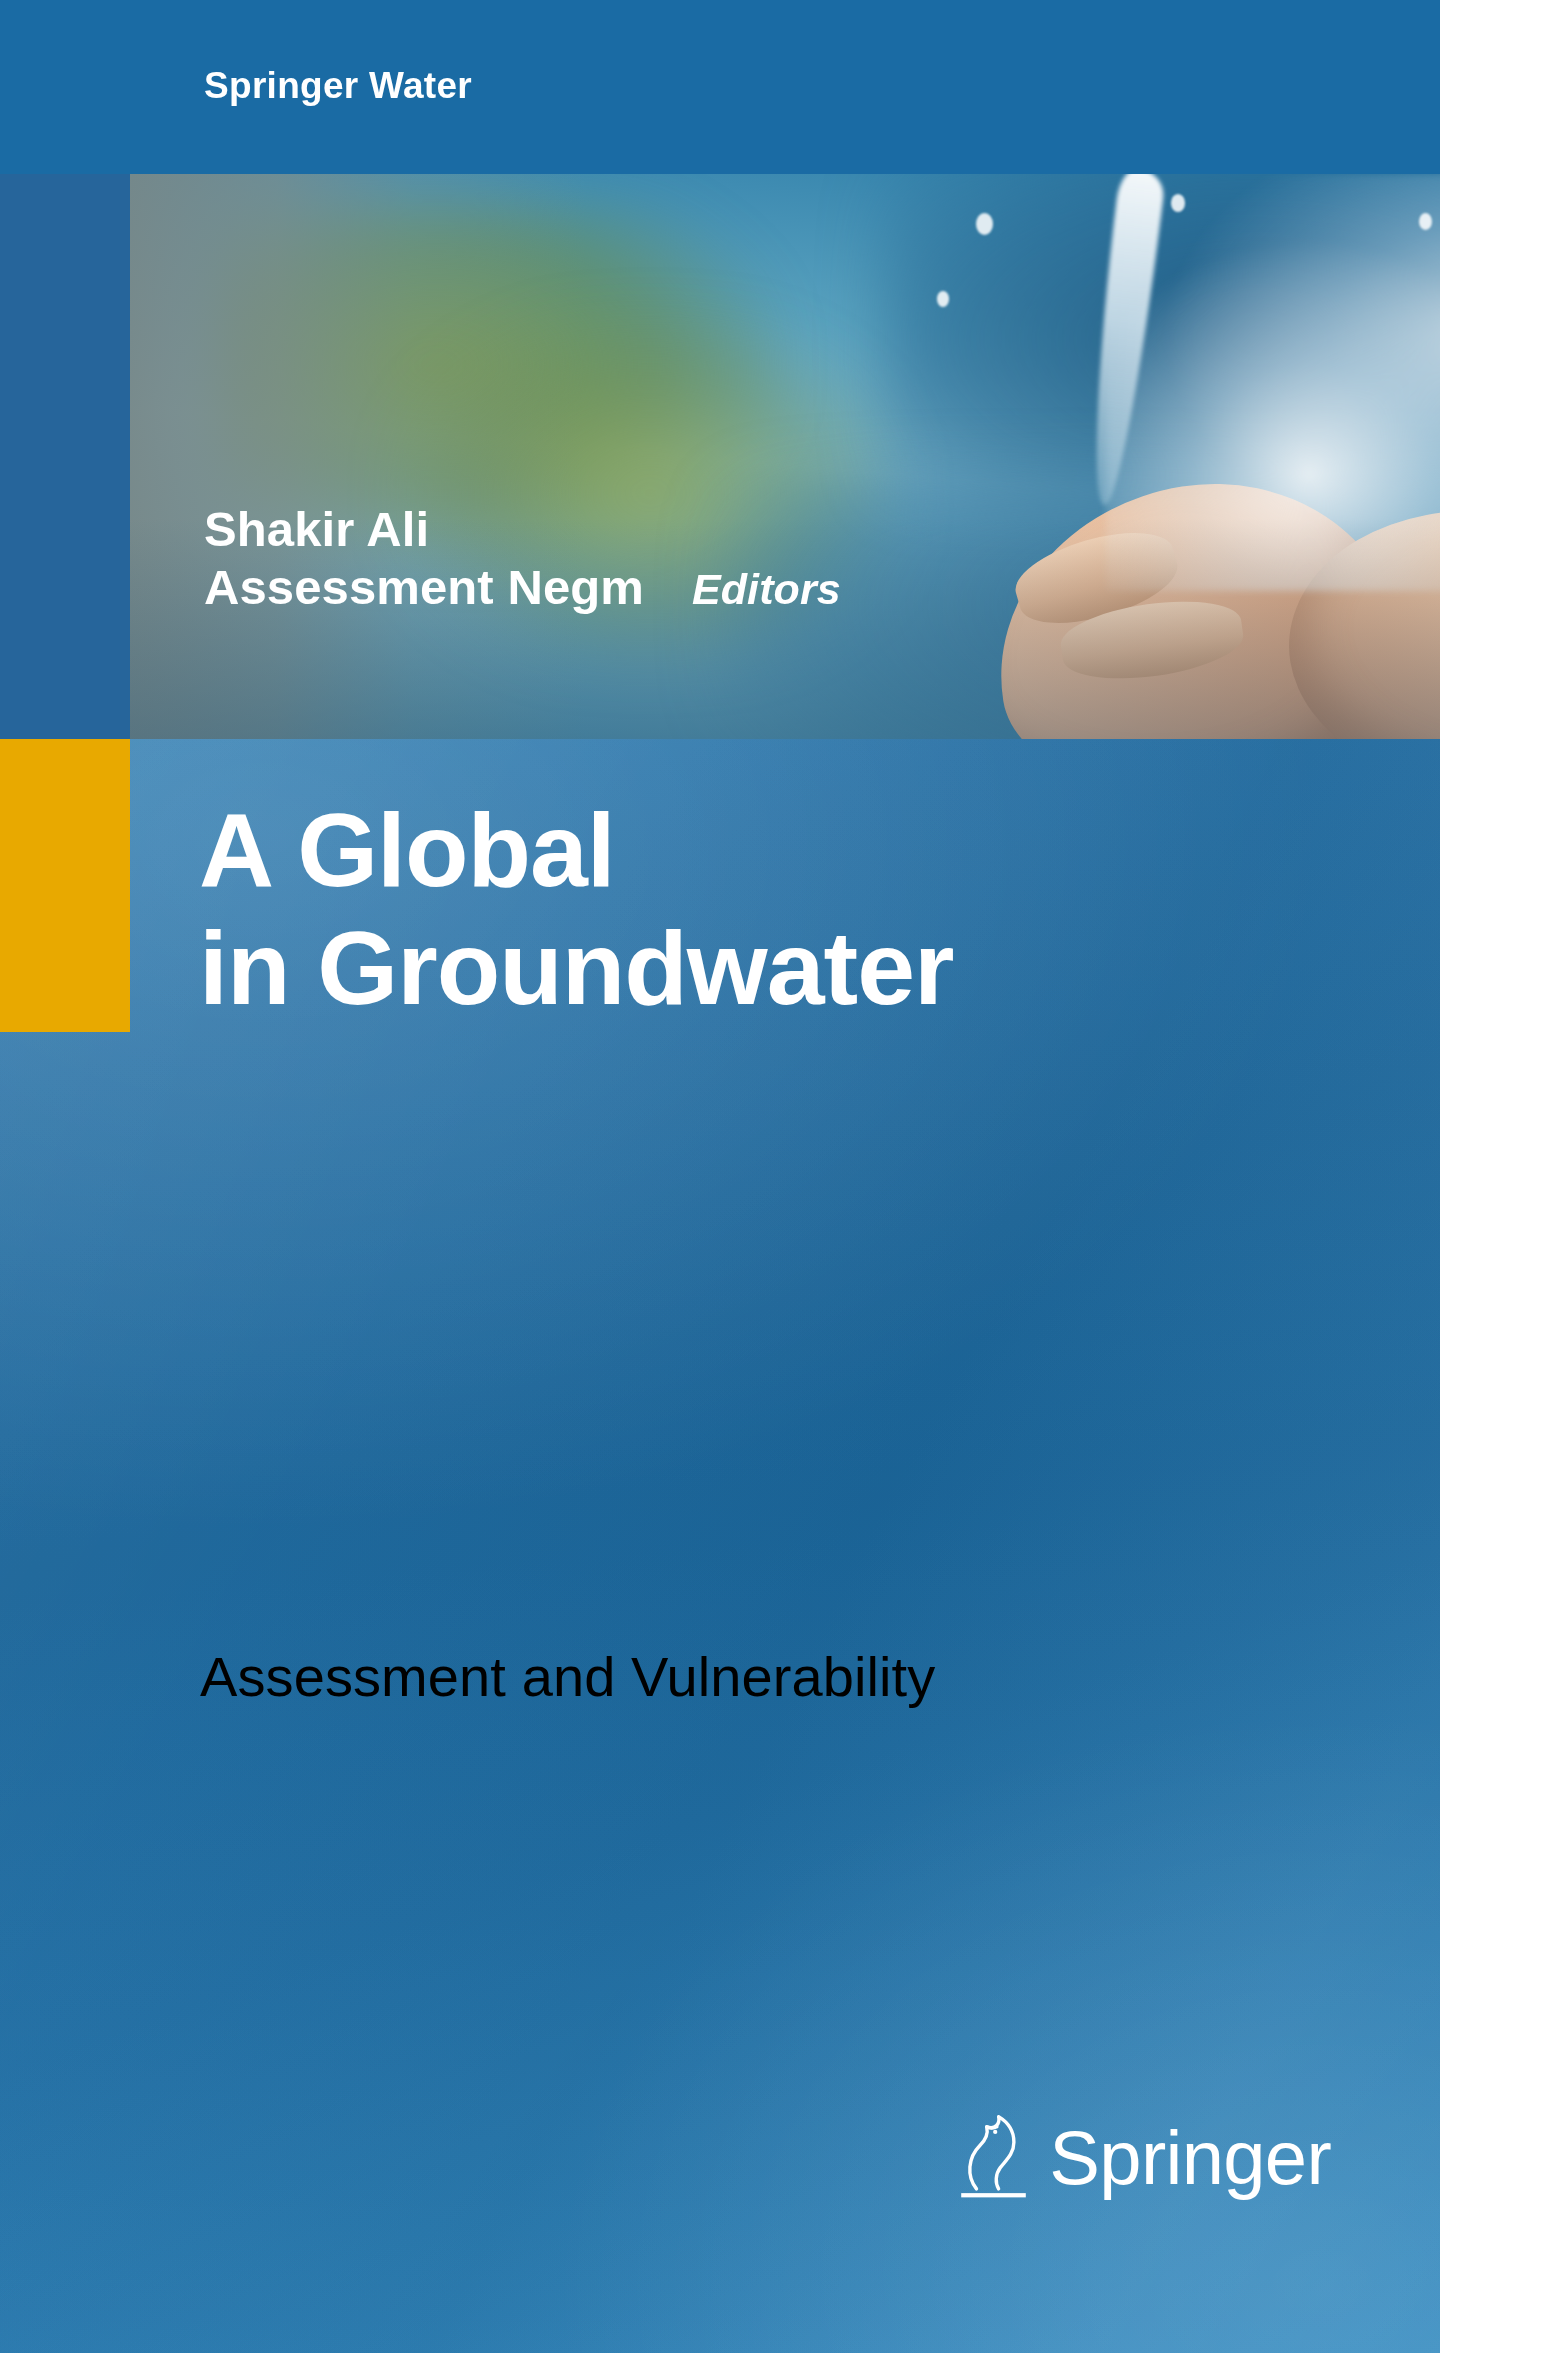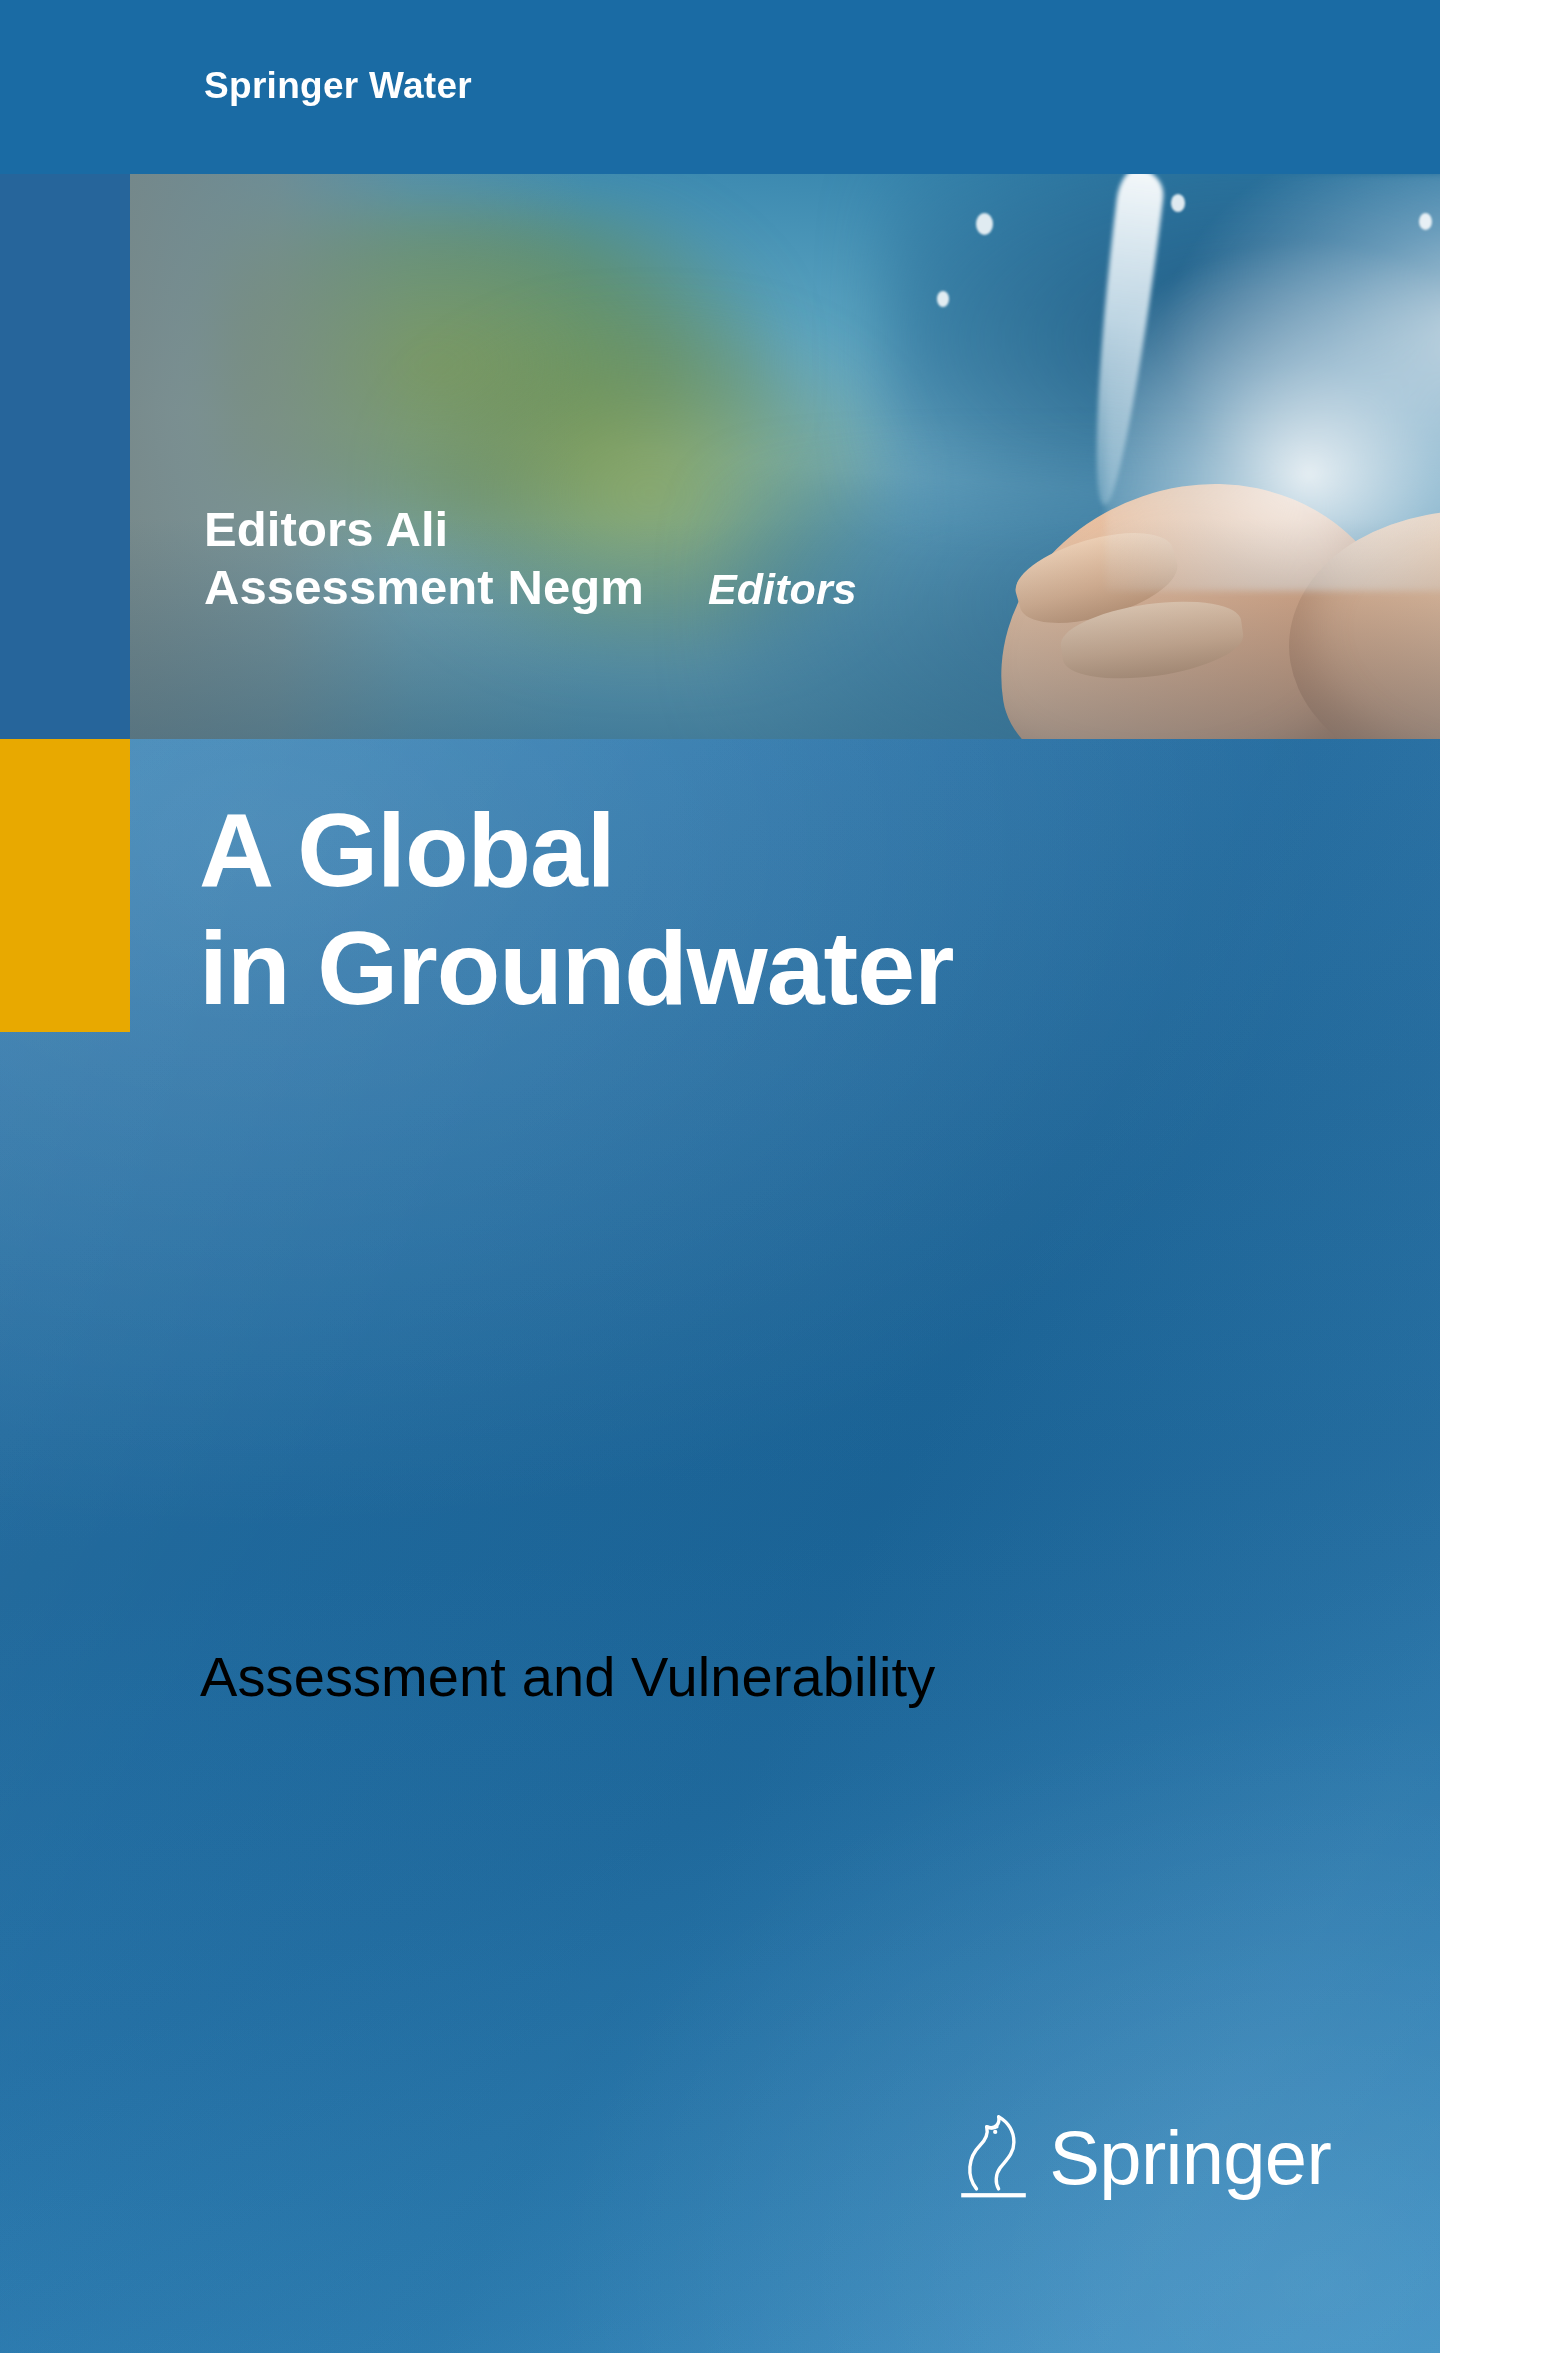--- a/index.html
+++ b/index.html
@@ -185,21 +185,21 @@
     font-size: 49px;
     font-weight: bold;
     line-height: 1.18;
     letter-spacing: 0.1px;
     white-space: nowrap;
   }
   .editors-tag {
     font-size: 43px;
     font-style: italic;
     font-weight: bold;
-    margin-left: 64px;
+    margin-left: 48px;
     text-align: center;
   }
 
   
   .title {
     position: absolute;
     left: 199px;
     top: 791px;
     width: 1276px;
     color: #ffffff;
@@ -272,21 +272,21 @@
     <div class="drop" style="left:1360px; top:78px; width:19.5px; height:23.4px;"></div>
 
     <div class="drop" style="left:1289px; top:39px; width:13px; height:17px;"></div>
     <div class="drop" style="left:1399px; top:482px; width:18px; height:22px;"></div>
 
     <div class="photo-fade-left"></div>
     <div class="photo-fade-dark"></div>
   </div>
 
   <div class="authors">
-    <div class="author-line">Editors Ali</div>
+    <div class="author-line">Shakir Ali</div>
     <div class="author-line">
       <span>Assessment Negm</span><span class="editors-tag">Editors</span>
     </div>
   </div>
 
   <div class="title">
     <div>A Global</div>
     <div>in Groundwater</div>
   </div>
 

